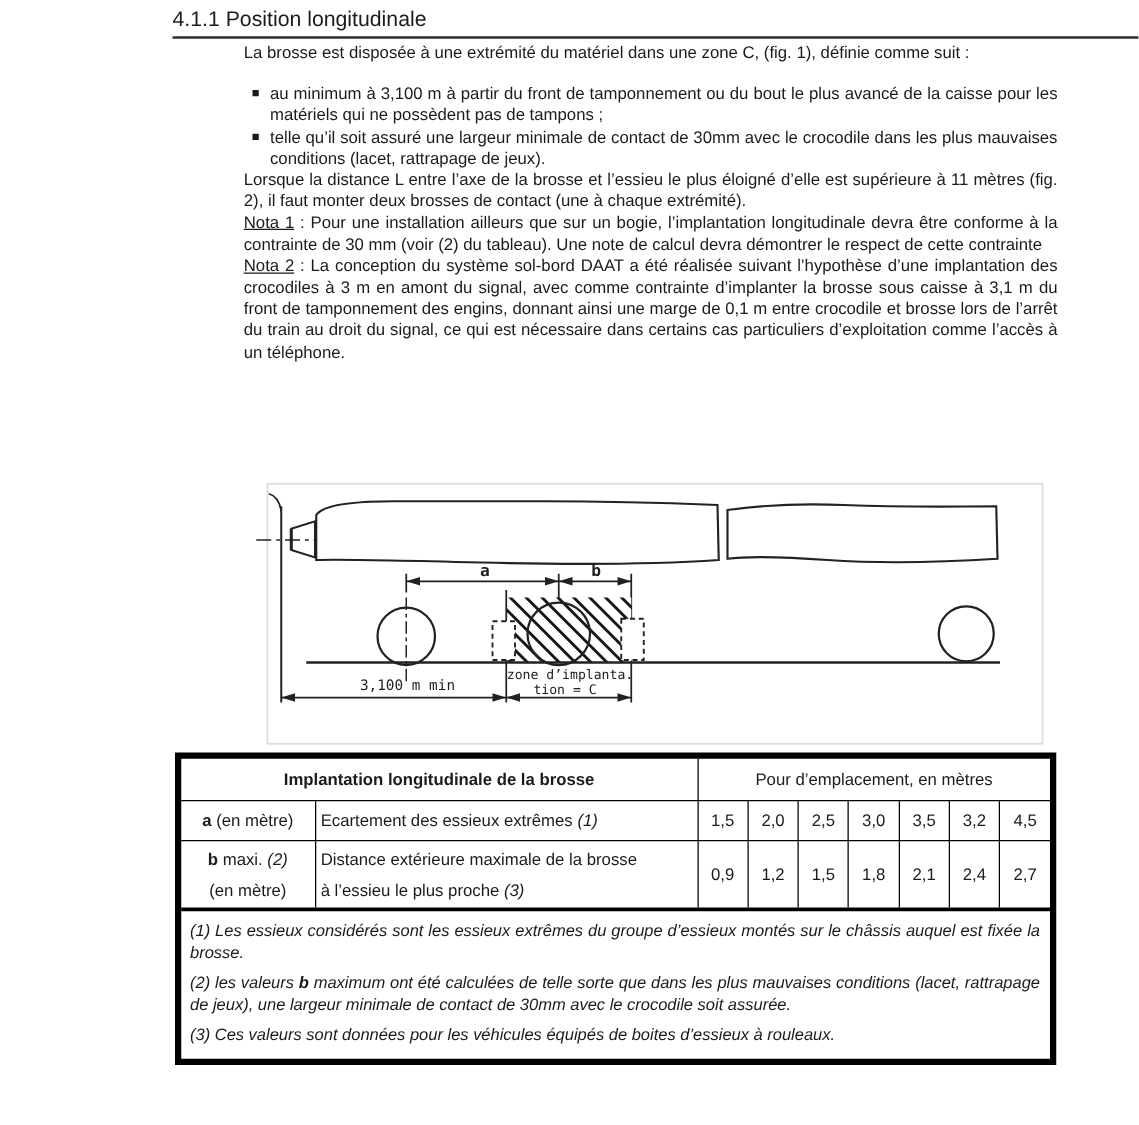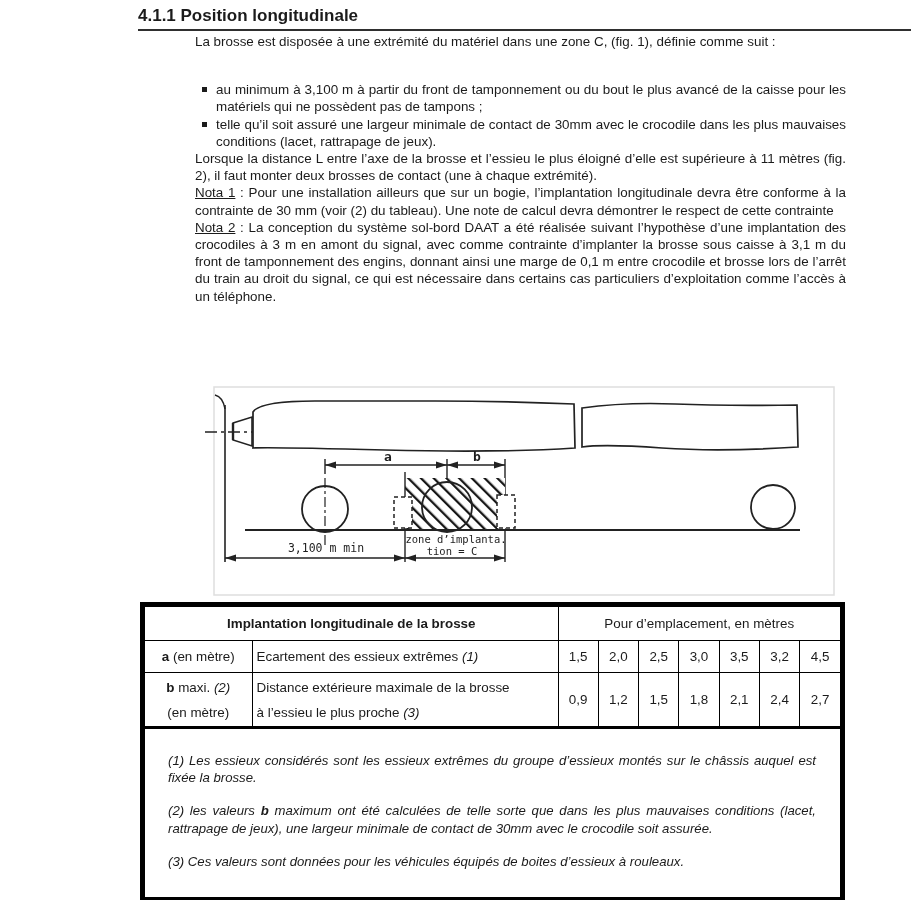--- a/index.html
+++ b/index.html
@@ -1,28 +1,28 @@
 <!DOCTYPE html>
 <html><head>
 <meta charset="utf-8">
 <style>
   html,body{margin:0;padding:0;background:#fff;}
   .page{
     position:relative; width:911px; height:900px; background:#ffffff;
     font-family:"Liberation Sans", sans-serif; color:#1b1b1b; overflow:hidden;
   }
   
-  .heading{position:absolute; left:138px; top:4px; font-size:17px; line-height:24px; font-weight:700; white-space:nowrap;}
+  .heading{position:absolute; left:138px; top:4px; font-size:17px; line-height:24px; font-weight:400; white-space:nowrap;}
   .heading-rule{position:absolute; left:138px; top:29px; right:0; height:2px; background:#2f2f2f;}
   
   .content{position:absolute; left:195px; top:33px; width:651px; font-size:13.4px; line-height:17.2px; text-align:justify;}
   .content p{margin:0;}
   .p-intro{margin-top:0;}
   .bullet-item{position:relative; padding-left:21px; margin-top:0;}
-  .bullet-item.first{margin-top:31px;}
+  .bullet-item.first{margin-top:16px;}
   .bullet-marker{position:absolute; left:7px; top:6px; width:5px; height:5px; background:#1b1b1b;}
   .p-lorsque{margin-top:7px;}
   .p-nota1{margin-top:13px;}
   .p-nota2{margin-top:11px;}
   .sg-b{font-weight:700;}
   .sg-i{font-style:italic;}
   .sg-u{text-decoration:underline;}
   
   .figure{position:absolute; left:200px; top:386px; width:650px; height:212px;}
   .figure svg{display:block;}
@@ -34,21 +34,21 @@
   td.hdr{height:33px; text-align:center; border-bottom:3px solid #000;}
   td.hdr-left{font-weight:700; font-size:13.5px;}
   td.hdr-right{font-weight:400; font-size:13.6px;}
   td.lab{height:31px; text-align:center;}
   td.desc{text-align:left; padding-left:9px;}
   td.val{text-align:center;margin-top:28px;}
   tr.rowb td{height:53px;}
   td.lab2 div{line-height:25px; text-align:center;}
   td.desc2 div{line-height:25px;}
   .fnotes{border-top:3px solid #000; padding:7px 8px 11px 7px; font-style:italic; font-size:13.2px; line-height:17.2px; text-align:justify;}
-  .fnotes p{margin:16px;}
+  .fnotes p{margin:0;}
   .fnotes p + p{margin-top:7px;}
 </style>
 </head>
 <body>
 
 <div class="page">
 
   <div class="heading">4.1.1 Position longitudinale</div>
   <div class="heading-rule"></div>
 

